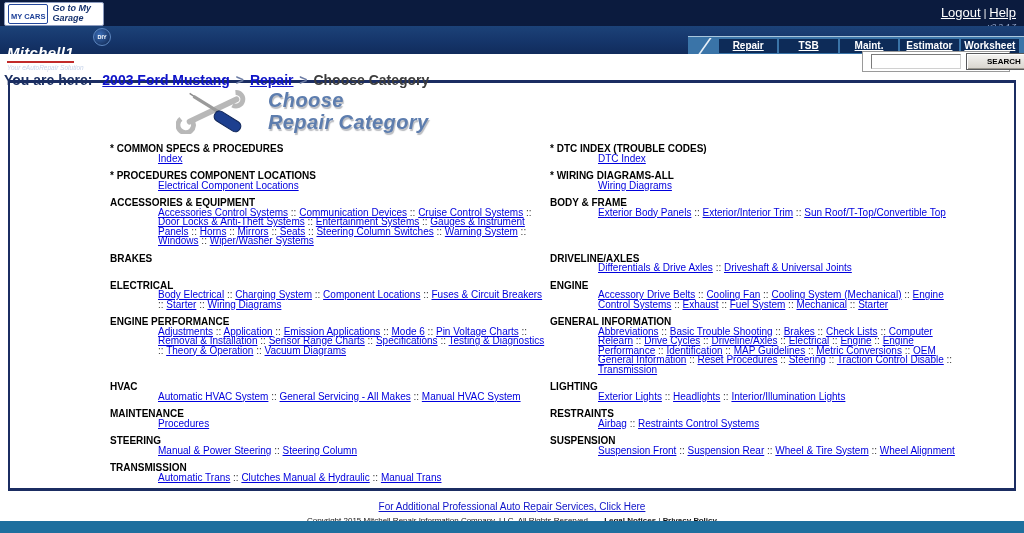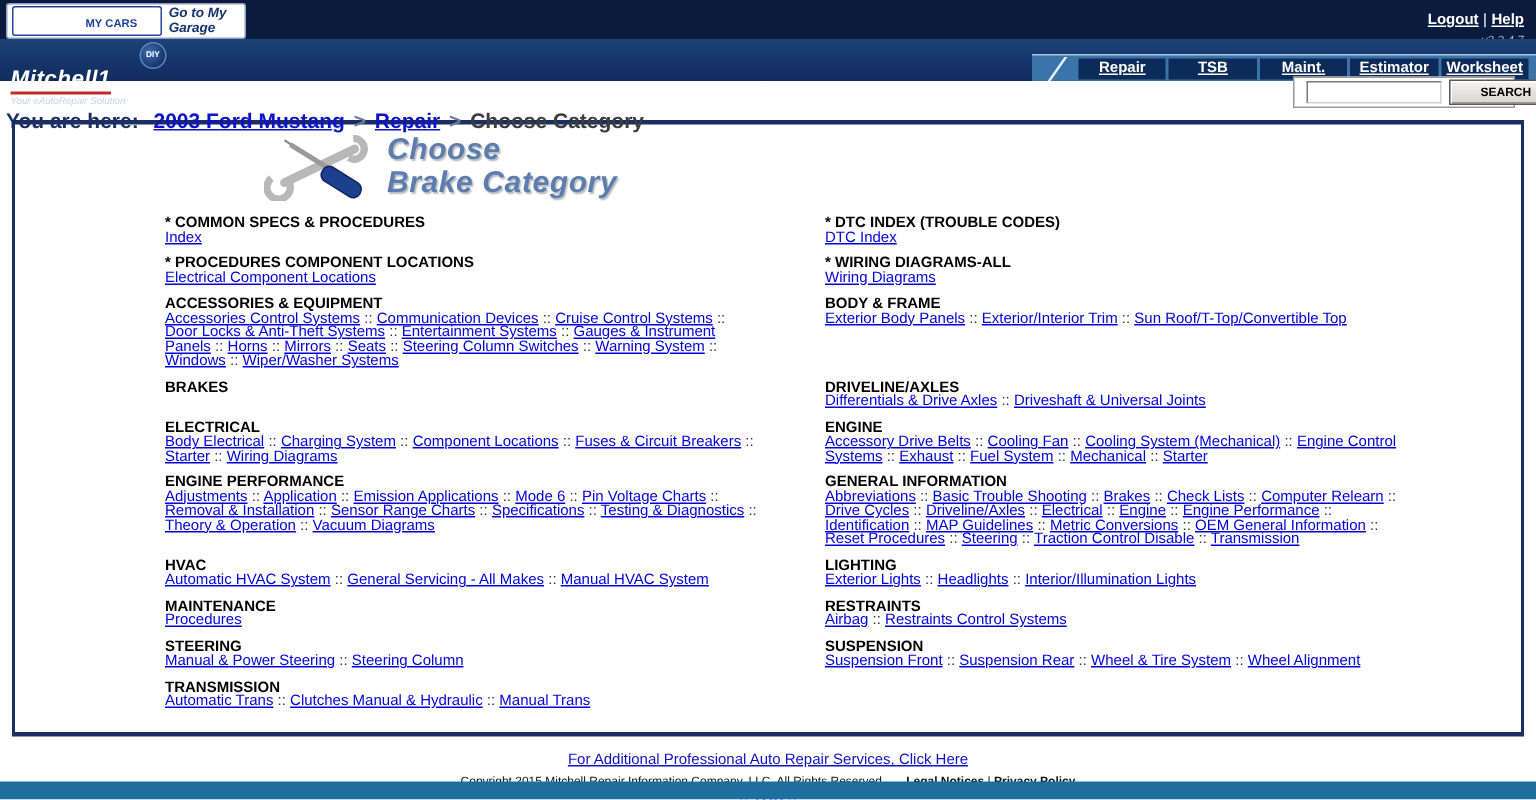--- a/index.html
+++ b/index.html
@@ -7,24 +7,24 @@
        font-family:"Liberation Sans",sans-serif;}
   a{cursor:pointer;}
 
   
   .topbar{height:26px;background:#0b1b3e;display:flex;justify-content:space-between;
           align-items:flex-start;padding:0 8px 0 4px;box-sizing:border-box;}
   .mycars{margin-top:2px;height:22px;background:#fff;border:1px solid #8d9cbf;border-radius:2px;
           display:flex;align-items:center;gap:4px;padding:0 5px 0 3px;cursor:pointer;}
   .plate{border:1px solid #24479c;border-radius:2px;overflow:hidden;text-align:center;background:#fff;}
   .plate-top{height:4px;background:#dfe7f5;border-bottom:1px solid #24479c;}
-  .plate-text{font-size:7.5px;font-weight:bold;color:#1c3f98;padding:1px 16px 1px 2px;white-space:nowrap;margin-left:46px;}
+  .plate-text{font-size:7.5px;font-weight:bold;color:#1c3f98;padding:1px 2px 1px 2px;white-space:nowrap;}
   .mycars-label{font-size:9px;font-weight:bold;font-style:italic;color:#17336f;width:46px;line-height:1.1;}
   .top-right{text-align:right;padding-top:3px;}
-  .top-links a{color:#fff;font-size:10px;font-weight:bold;text-decoration:underline;}
+  .top-links a{color:#fff;font-size:13px;font-weight:normal;text-decoration:underline;}
   .top-links .bar{color:#fff;font-size:10px;margin:0 3px;}
   .version{color:#9db1d6;font-size:8px;font-style:italic;margin-top:1px;}
 
   
   .logobar{height:28px;background:linear-gradient(180deg,#1c4278 0%,#15356a 55%,#112c5c 100%);position:relative;}
   .logo{position:absolute;left:7px;top:18px;}
   .brand{font-size:15px;font-weight:bold;font-style:italic;color:#fff;letter-spacing:.3px;
          display:inline-block;border-bottom:2px solid #c22a2a;line-height:1;padding-bottom:1px;}
   .tagline{font-size:6.5px;color:#c7d3ea;font-style:italic;margin-top:1px;}
   .diy{position:absolute;left:93px;top:2px;width:16px;height:16px;border-radius:50%;
@@ -52,29 +52,29 @@
   .search-input{width:84px;height:13px;border:1px solid;border-color:#7a7a7a #d0d0d0 #d0d0d0 #7a7a7a;
                 font-size:10px;padding:0 2px;font-family:"Liberation Sans",sans-serif;}
   .search-btn{height:17px;padding:0 20px;background:linear-gradient(180deg,#f5f4f2,#d8d4cd);
               border:1px solid #58595b;box-shadow:inset 1px 1px 0 #fff,inset -1px -1px 0 #9b9890;
               font-size:8px;font-weight:bold;color:#000;cursor:pointer;
               font-family:"Liberation Sans",sans-serif;}
 
   
   .main{margin:0 8px;border:2px solid #1b2d62;border-top-width:3px;border-bottom-width:3px;
         height:411px;box-sizing:border-box;background:#fff;overflow:hidden;}
-  .hero{margin:5px 0 0 166px;display:flex;align-items:flex-start;gap:4px;height:46px;}
+  .hero{margin:5px 0 0 166px;display:flex;align-items:flex-start;gap:14px;height:46px;}
   .hero-icon svg{width:78px;height:46px;display:block;}
   .hero-title{font-size:20px;font-weight:bold;font-style:italic;color:#5d7dae;line-height:1.1;
               letter-spacing:.4px;text-shadow:1px 1.5px 1px rgba(55,60,75,.35);margin-top:1px;}
 
   .cats{margin:10px 0 0 100px;display:grid;grid-template-columns:440px 412px;}
   .cat-cell{margin-bottom:8px;}
   .cat-heading{font-size:10px;font-weight:bold;color:#000;line-height:9.5px;max-width:396px;}
-  .cat-links{font-size:10px;line-height:9.5px;max-width:396px;}
+  .cat-links{font-size:10px;line-height:9.5px;max-width:396px;margin-left:48px;}
   .cat-links a{color:#0000dd;text-decoration:underline;}
   .sep{color:#333;}
 
   
   .footer{height:42px;text-align:center;padding-top:5px;box-sizing:border-box;}
   .promo{font-size:10px;color:#0e13c8;text-decoration:underline;}
   .copyline{font-size:8px;color:#111;margin-top:2px;}
   .copyline a{color:#111;font-weight:bold;text-decoration:underline;}
   .legal-group{margin-left:14px;}
   .toplink{font-size:10px;font-weight:bold;color:#0e13c8;text-decoration:underline;display:inline-block;margin-top:2px;}
@@ -136,21 +136,21 @@
         <line x1="14" y1="34" x2="62" y2="11" stroke="#b8b8b8" stroke-width="6" stroke-linecap="round"></line>
         <path d="M 5 31 a 8 8 0 1 0 11 1" fill="none" stroke="#b8b8b8" stroke-width="5"></path>
         <path d="M 61 4 a 7 7 0 1 1 -3 13" fill="none" stroke="#b8b8b8" stroke-width="5"></path>
         <line x1="14" y1="5" x2="20" y2="9" stroke="#8a8a8a" stroke-width="1.5"></line>
         <line x1="18" y1="8" x2="47" y2="26" stroke="#9a9a9a" stroke-width="3.5"></line>
         <rect x="43" y="21" width="30" height="11" rx="5" transform="rotate(32 43 21)" fill="#1d3f8f" stroke="#0e2457" stroke-width="1"></rect>
       </svg>
     </div>
     <div class="hero-title">
       <div>Choose</div>
-      <div>Brake Category</div>
+      <div>Repair Category</div>
     </div>
   </div>
   <div class="cats">
       <div class="cat-cell">
         <div class="cat-heading">* COMMON SPECS &amp; PROCEDURES</div>
         <div class="cat-links"><a class="cat-link">Index</a></div>
       </div>
       <div class="cat-cell">
         <div class="cat-heading">* DTC INDEX (TROUBLE CODES)</div>
         <div class="cat-links"><a class="cat-link">DTC Index</a></div>

